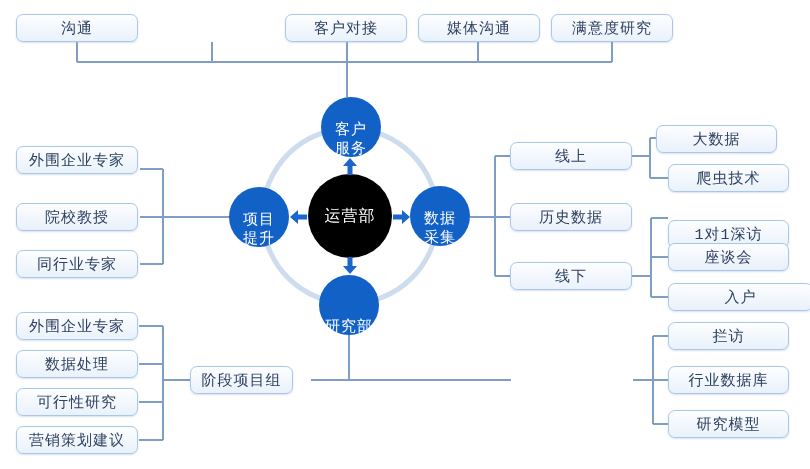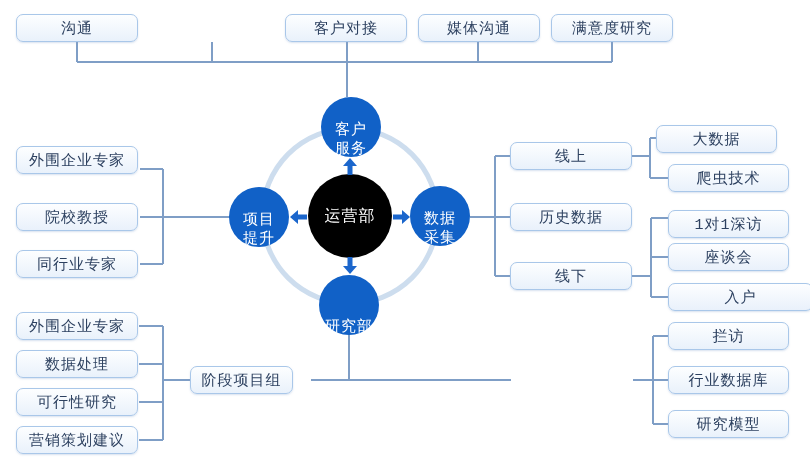--- a/index.html
+++ b/index.html
@@ -104,21 +104,21 @@
       <span>线下</span>
     </div>
 
   <div class="node" style="left:656px;top:125px;width:121px">
       <span>大数据</span>
     </div>
   <div class="node" style="left:668px;top:164px;width:121px">
       <span>爬虫技术</span>
     </div>
 
-  <div class="node" style="left:668px;top:210px;width:121px">
+  <div class="node" style="left:668px;top:220px;width:121px">
       <span>1对1深访</span>
     </div>
   <div class="node" style="left:668px;top:243px;width:121px">
       <span>座谈会</span>
     </div>
   <div class="node" style="left:668px;top:283px;width:145px">
       <span>入户</span>
     </div>
 
   <div class="node" style="left:668px;top:322px;width:121px">

